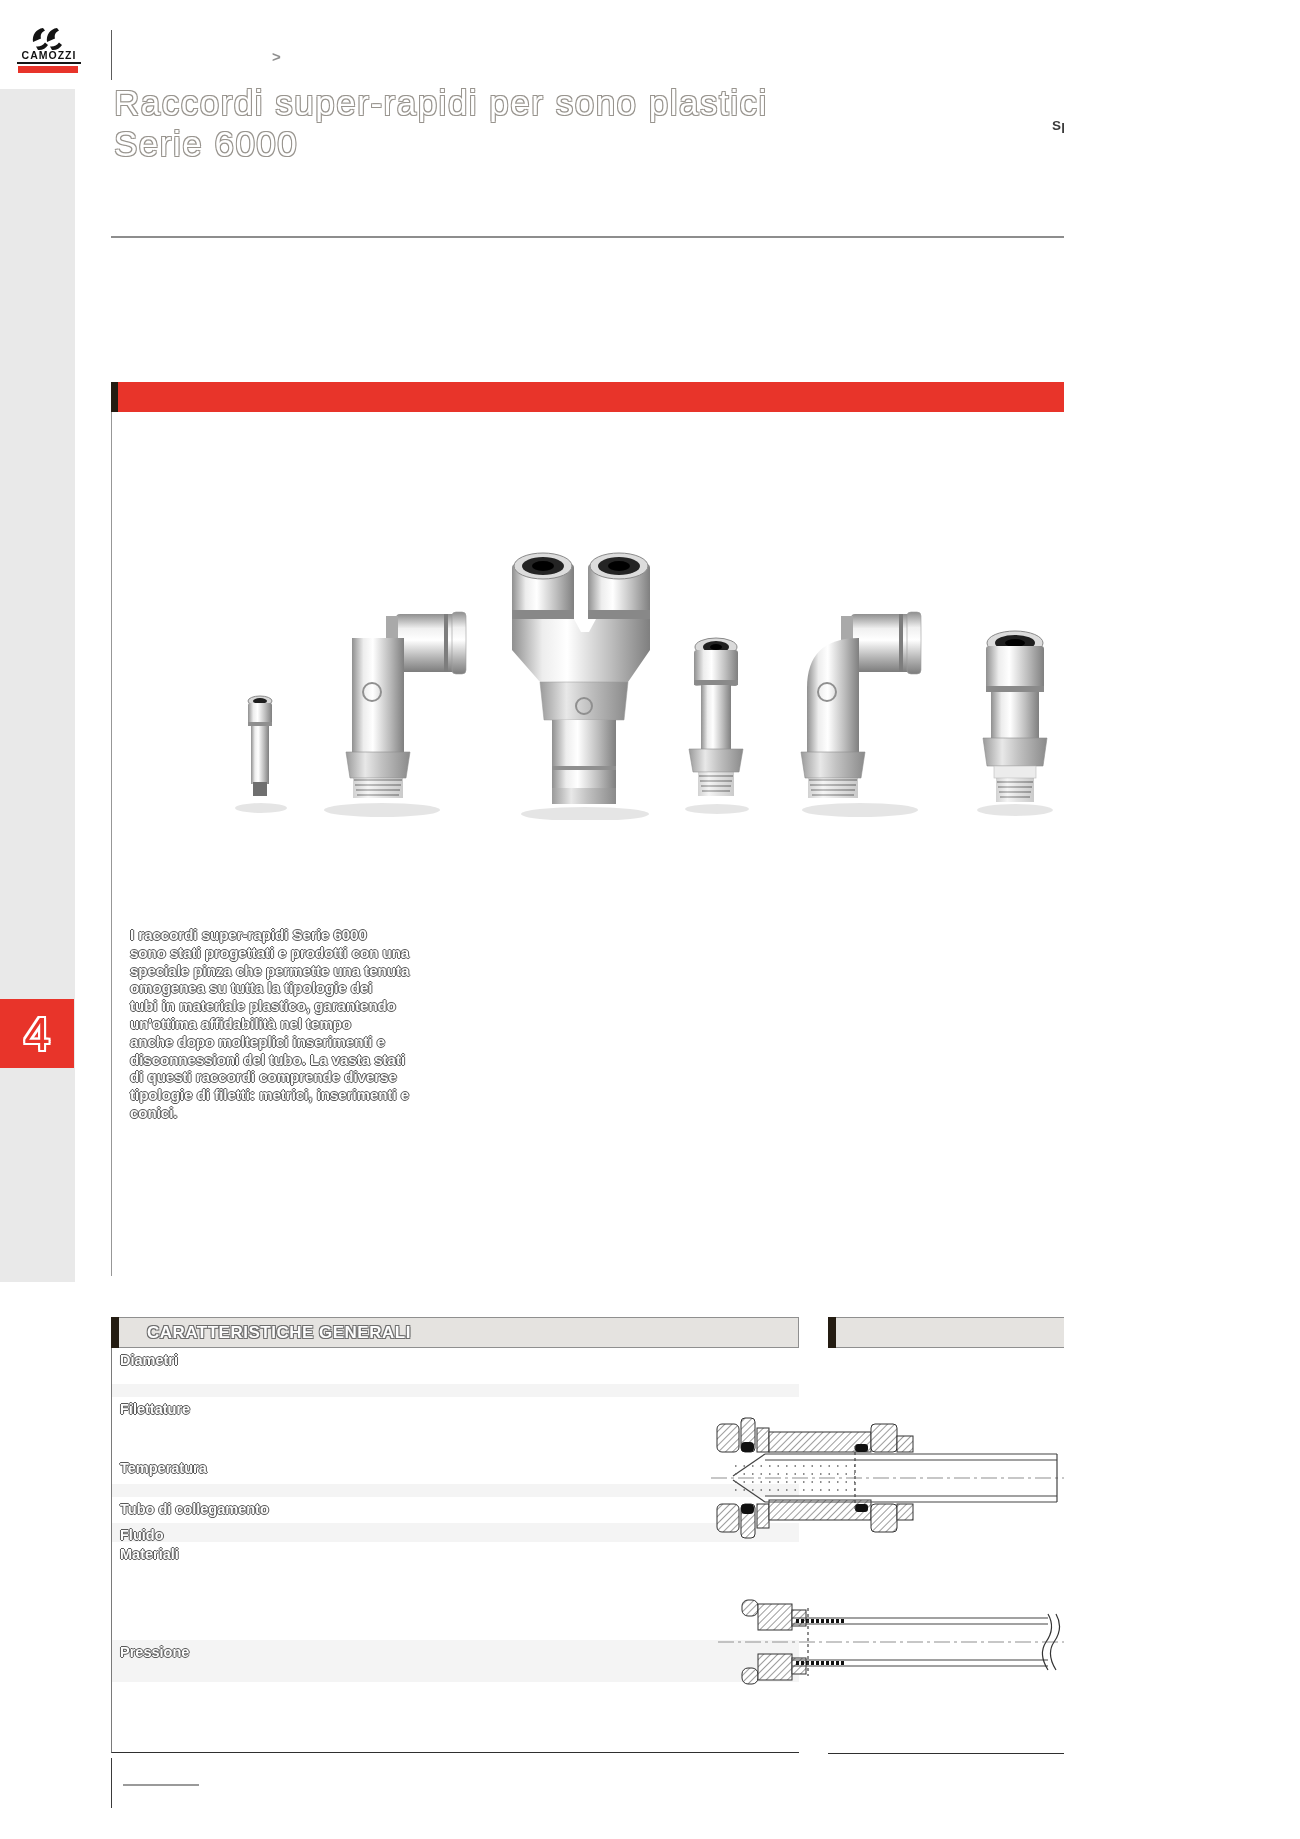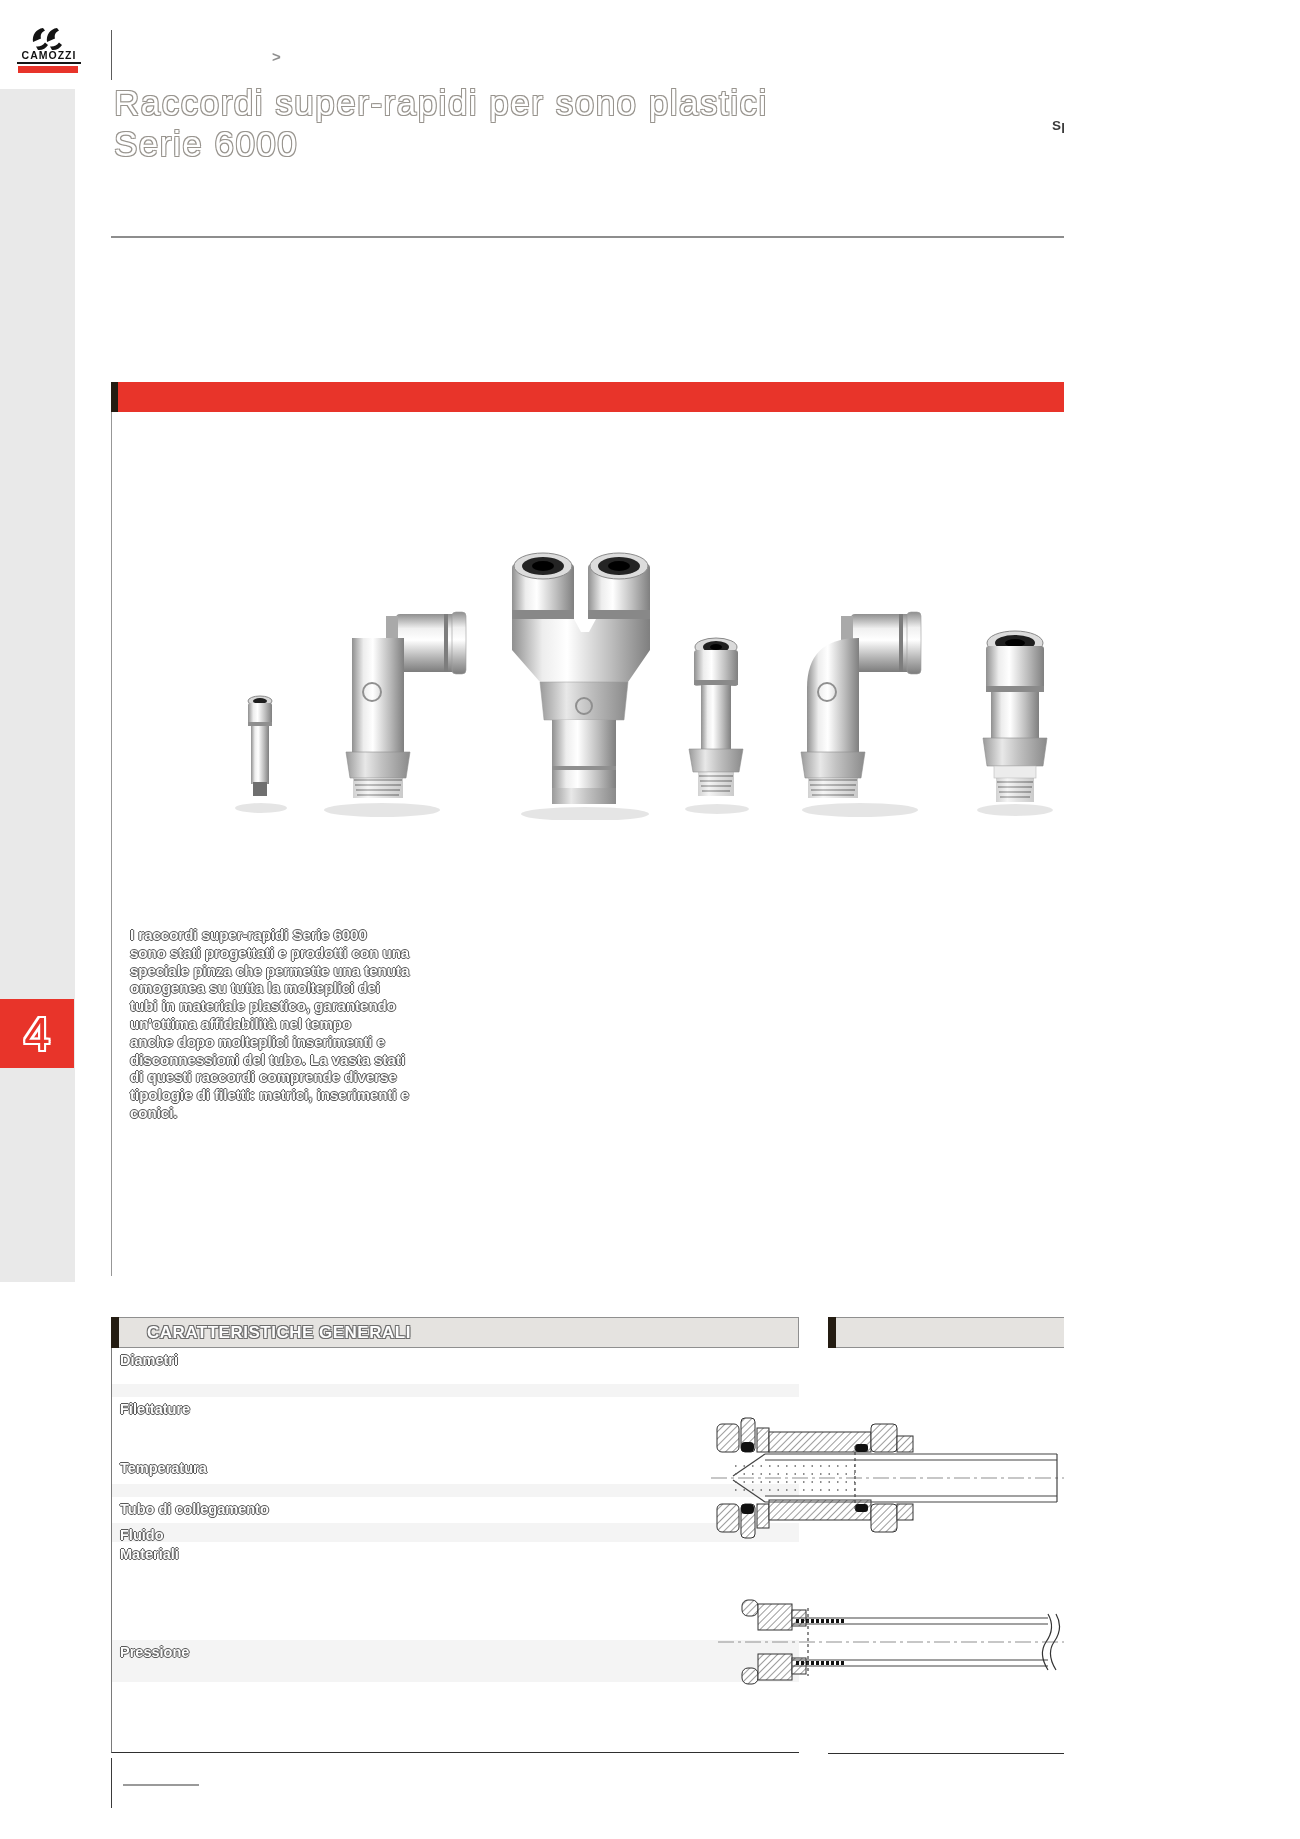--- a/index.html
+++ b/index.html
@@ -227,21 +227,21 @@
       </g>
       <rect x="796" y="258" width="38" height="24" fill="url(#hexG)" opacity="0.45"></rect>
     </g>
   </svg>
   </div>
 
   <div class="abs intro hollow-sm">
     <div>I raccordi super-rapidi Serie 6000</div>
     <div>sono stati progettati e prodotti con una</div>
     <div>speciale pinza che permette una tenuta</div>
-    <div>omogenea su tutta la molteplici dei</div>
+    <div>omogenea su tutta la tipologie dei</div>
     <div>tubi in materiale plastico, garantendo</div>
     <div>un'ottima affidabilità nel tempo</div>
     <div>anche dopo molteplici inserimenti e</div>
     <div>disconnessioni del tubo. La vasta stati</div>
     <div>di questi raccordi comprende diverse</div>
     <div>tipologie di filetti: metrici, inserimenti e</div>
     <div>conici.</div>
   </div>
 
   <div class="abs char-tick"></div>

